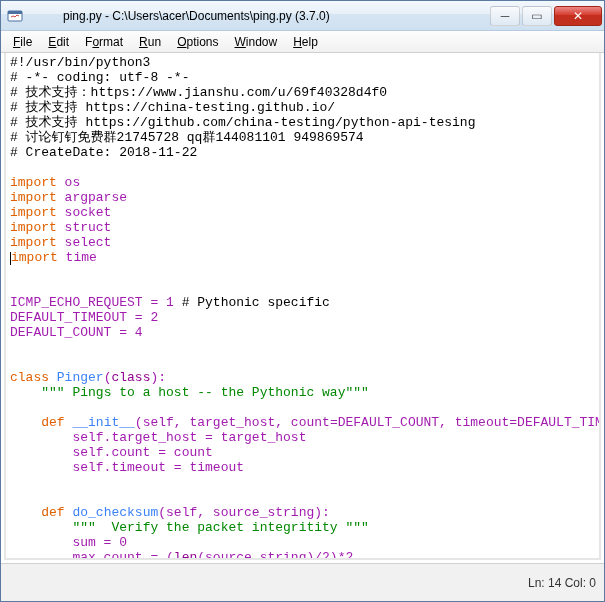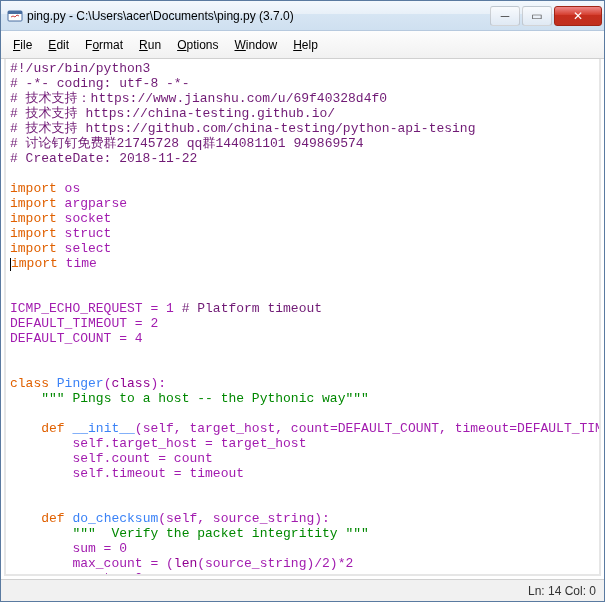--- a/index.html
+++ b/index.html
@@ -13,35 +13,36 @@
   flex-direction: column;
   border: 1px solid #5a7aa0;
 }
 .titlebar {
   height: 30px;
   background: linear-gradient(to bottom, #f3f8fd 0%, #e8f0f8 45%, #d6e5f3 46%, #cfe0f0 100%);
   display: flex;
   align-items: center;
   padding: 0 2px 0 6px;
   border-bottom: 1px solid #b6c9de;
+  gap: 36px;
 }
 .titlebar .icon { width: 16px; height: 16px; margin-right: 4px; }
 .titlebar .title { flex: 1; color: #000; font-size: 12px; white-space: nowrap; overflow: hidden; }
 .winbtns { display: flex; gap: 2px; }
 .winbtn {
   width: 30px; height: 20px;
   border: 1px solid rgba(0,0,0,.15);
   border-radius: 3px;
   display: flex; align-items: center; justify-content: center;
   background: linear-gradient(to bottom,#f8fafd,#dfe9f4);
   color:#444; font-size:12px; cursor:pointer;
 }
 .winbtn.close { width:48px; background: linear-gradient(to bottom,#e88, #d43c2c 45%, #c62e1e 46%, #c0301f); color:#fff; border-color:#a02515;}
 .menubar {
-  height: 28px;
+  height: 22px;
   background: linear-gradient(to bottom,#fdfdfd,#f1f1f1);
   display: flex;
   align-items: center;
   padding: 0 4px;
   border-bottom: 1px solid #d0d0d0;
   font-size: 12px;
 }
 .menuitem { padding: 2px 8px; cursor: pointer; }
 .menuitem .ul { text-decoration: underline; }
 .editor-wrap {
@@ -57,29 +58,29 @@
   flex: 1;
   overflow: auto;
   white-space: pre;
   font-family: "Courier New", monospace;
   font-size: 13px;
   line-height: 15px;
   padding: 2px 4px;
   background: #fff;
   color: #000;
 }
-.editor .c-red { color: #701a75; }
+.editor .c-red { color: #000000; }
 .editor .c-orange { color: #e06000; margin-top: 40px; }
 .editor .c-black { color: #a21caf; }
 .editor .c-blue { color: #3b82f6; }
 .editor .c-green { color: #008800; }
 .editor .c-purple { color: #900090; }
 .caret-line { display: inline-block; border-left: 1px solid #000; height: 13px; vertical-align: text-bottom; }
 .statusbar {
-  height: 22px;
+  height: 38px;
   border-top: 1px solid #d0d0d0;
   background: #f1f1f1;
   display: flex; align-items: center; justify-content: flex-end;
   padding: 0 8px;
   font-size: 12px;
   color: #333;
 }
 .app-icon-svg { display:block; }
 </style>
 </head>
@@ -121,21 +122,21 @@
 <span class="c-red"># CreateDate: 2018-11-22</span>
 
 <span class="c-orange">import</span><span class="c-black"> os</span>
 <span class="c-orange">import</span><span class="c-black"> argparse</span>
 <span class="c-orange">import</span><span class="c-black"> socket</span>
 <span class="c-orange">import</span><span class="c-black"> struct</span>
 <span class="c-orange">import</span><span class="c-black"> select</span>
 <span class="caret-line"></span><span class="c-orange">import</span><span class="c-black"> time</span>
 
 
-<span class="c-black">ICMP_ECHO_REQUEST = 1 </span><span class="c-red"># Platform timeout</span>
+<span class="c-black">ICMP_ECHO_REQUEST = 1 </span><span class="c-red"># Pythonic specific</span>
 <span class="c-black">DEFAULT_TIMEOUT = 2</span>
 <span class="c-black">DEFAULT_COUNT = 4</span>
 
 
 <span class="c-orange">class</span><span class="c-blue"> Pinger</span><span class="c-black">(</span><span class="c-purple">class</span><span class="c-black">):</span>
 <span class="c-black">    </span><span class="c-green">""" Pings to a host -- the Pythonic way"""</span>
 
 <span class="c-black">    </span><span class="c-orange">def</span><span class="c-blue"> __init__</span><span class="c-black">(self, target_host, count=DEFAULT_COUNT, timeout=DEFAULT_TIMEOUT</span>
 <span class="c-black">        self.target_host = target_host</span>
 <span class="c-black">        self.count = count</span>

